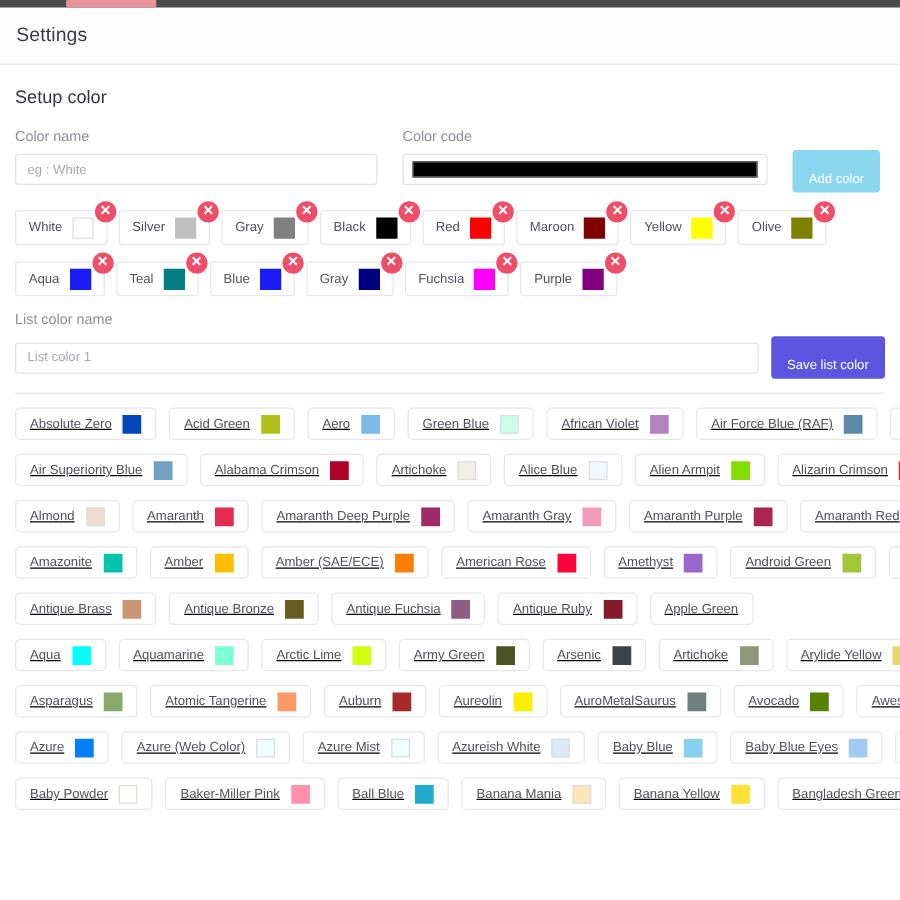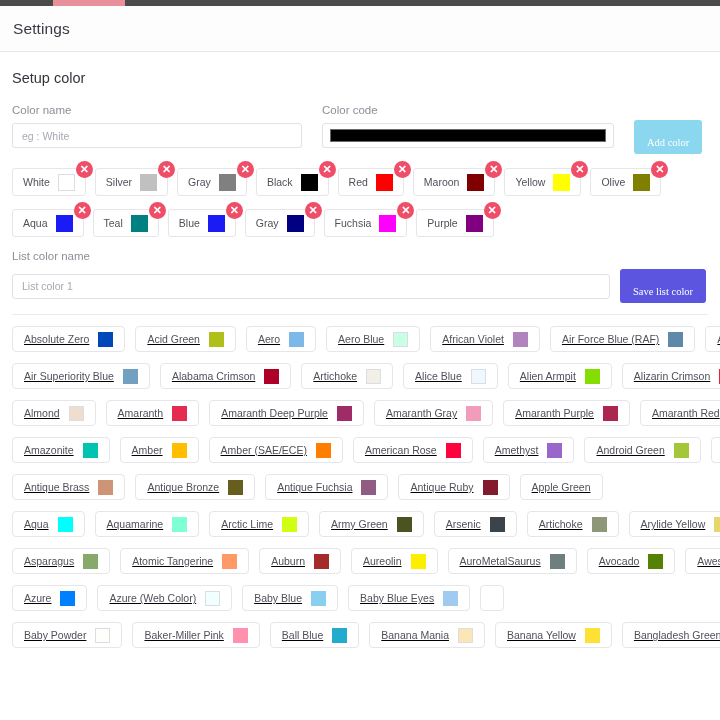--- a/index.html
+++ b/index.html
@@ -48,21 +48,21 @@
     background: #fff; display: flex; align-items: center;
     padding: 0 7px;
   }
   .color-swatch-bar {
     flex: 1; height: 13px; background: #000000; border: 1px solid #6a6a6a;
   }
 
   .btn {
     border: none; border-radius: 3px;
     font-size: 10.5px; color: #fff; cursor: pointer;
-    font-family: Liberation Serif, serif;
+    font-family: Liberation Sans, sans-serif;
     height: 25px; padding: 17px 13px;
     white-space: nowrap;
   }
   .btn-add { background: #8ad7ef; }
   .btn-save { background: #5b55e0; }
 
   .chips-area { margin-top: 14px; }
   .chip-row { display: flex; gap: 9px; margin-bottom: 13px; flex-wrap: nowrap; }
 
   .chip {
@@ -235,21 +235,21 @@
         </div>
         <div class="list-chip">
           <span class="list-chip-label">Acid Green</span>
           <span class="list-chip-swatch" style="background: rgb(176, 191, 26);"></span>
         </div>
         <div class="list-chip">
           <span class="list-chip-label">Aero</span>
           <span class="list-chip-swatch" style="background: rgb(124, 185, 232);"></span>
         </div>
         <div class="list-chip">
-          <span class="list-chip-label">Aero Blue</span>
+          <span class="list-chip-label">Green Blue</span>
           <span class="list-chip-swatch pale" style="background: rgb(201, 255, 229);"></span>
         </div>
         <div class="list-chip">
           <span class="list-chip-label">African Violet</span>
           <span class="list-chip-swatch" style="background: rgb(178, 132, 190);"></span>
         </div>
         <div class="list-chip">
           <span class="list-chip-label">Air Force Blue (RAF)</span>
           <span class="list-chip-swatch" style="background: rgb(93, 138, 168);"></span>
         </div>
@@ -418,20 +418,28 @@
       <div class="list-chip-row">
         <div class="list-chip">
           <span class="list-chip-label">Azure</span>
           <span class="list-chip-swatch" style="background: rgb(0, 127, 255);"></span>
         </div>
         <div class="list-chip">
           <span class="list-chip-label">Azure (Web Color)</span>
           <span class="list-chip-swatch pale" style="background: rgb(240, 255, 255);"></span>
         </div>
         <div class="list-chip">
+          <span class="list-chip-label">Azure Mist</span>
+          <span class="list-chip-swatch pale" style="background: rgb(240, 255, 255);"></span>
+        </div>
+        <div class="list-chip">
+          <span class="list-chip-label">Azureish White</span>
+          <span class="list-chip-swatch pale" style="background: rgb(219, 233, 244);"></span>
+        </div>
+        <div class="list-chip">
           <span class="list-chip-label">Baby Blue</span>
           <span class="list-chip-swatch" style="background: rgb(137, 207, 240);"></span>
         </div>
         <div class="list-chip">
           <span class="list-chip-label">Baby Blue Eyes</span>
           <span class="list-chip-swatch" style="background: rgb(161, 202, 241);"></span>
         </div>
         <div class="list-chip"></div>
       </div>
       <div class="list-chip-row">

